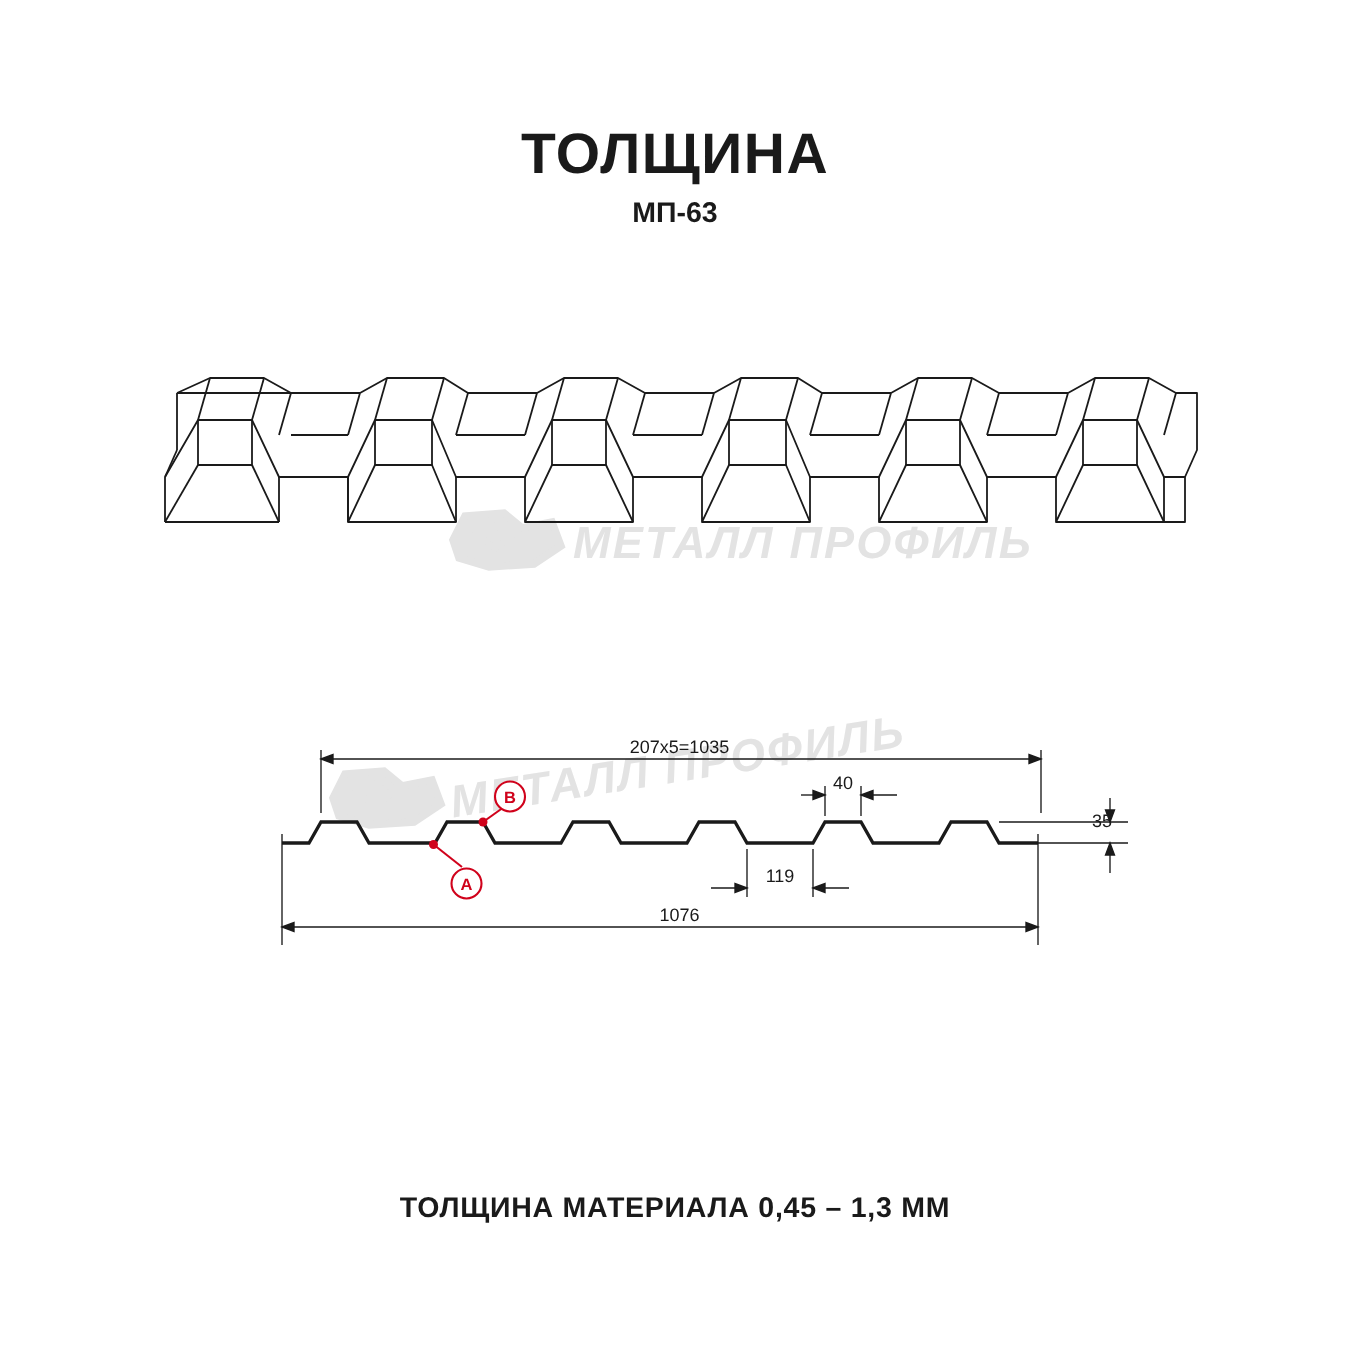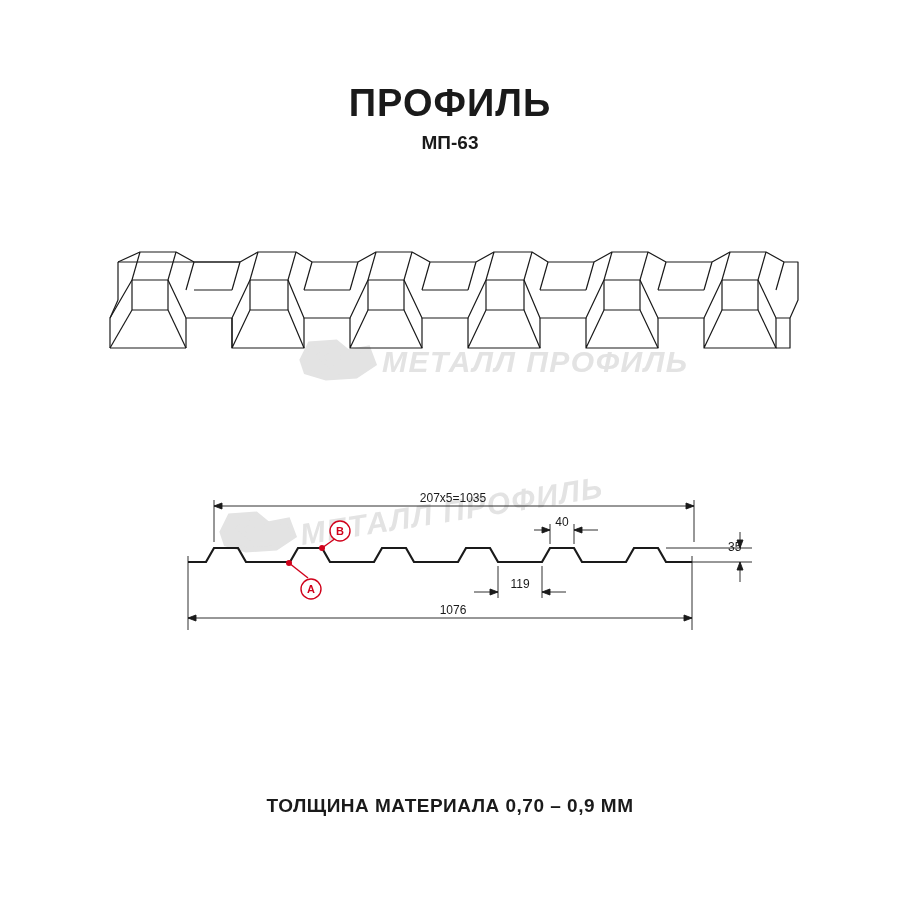--- a/index.html
+++ b/index.html
@@ -69,21 +69,21 @@
     font-style: italic;
     font-size: 30px;
     letter-spacing: 1.5px;
   }
 </style>
 </head>
 <body>
 
 <div class="page">
 
-  <div class="title">ПРОФИЛЬ</div>
+  <div class="title">ТОЛЩИНА</div>
   <div class="subtitle">МП-63</div>
 
   <svg class="drawing" width="900" height="900" viewBox="0 0 900 900">
 
     <g opacity="1">
       <g transform="translate(296,340)">
         <path class="wm" d="M6,20 L14,4 L40,2 L52,12 L72,8 L78,24 L60,36 L30,38 L10,32 Z" fill="none" stroke="#e3e3e3" stroke-width="5"></path>
         <path class="wm" d="M22,16 L34,10 L44,18 L34,26 Z" fill="none" stroke="#e3e3e3" stroke-width="4"></path>
       </g>
       <text class="wm-text" x="382" y="372">МЕТАЛЛ ПРОФИЛЬ</text>
@@ -246,14 +246,14 @@
 
     <g>
       <line x1="322" y1="548" x2="336" y2="538" stroke="#d0021b" stroke-width="1.4"></line>
       <circle cx="322" cy="548" r="3" fill="#d0021b"></circle>
       <circle cx="340" cy="531" r="10" fill="#ffffff" stroke="#d0021b" stroke-width="1.4"></circle>
       <text x="340" y="535" text-anchor="middle" font-size="11" fill="#d0021b" font-weight="bold">B</text>
     </g>
 
   </svg>
 
-  <div class="footer-note">ТОЛЩИНА МАТЕРИАЛА 0,70 – 0,9 ММ</div>
+  <div class="footer-note">ТОЛЩИНА МАТЕРИАЛА 0,45 – 1,3 ММ</div>
 </div>
 
 </body></html>

